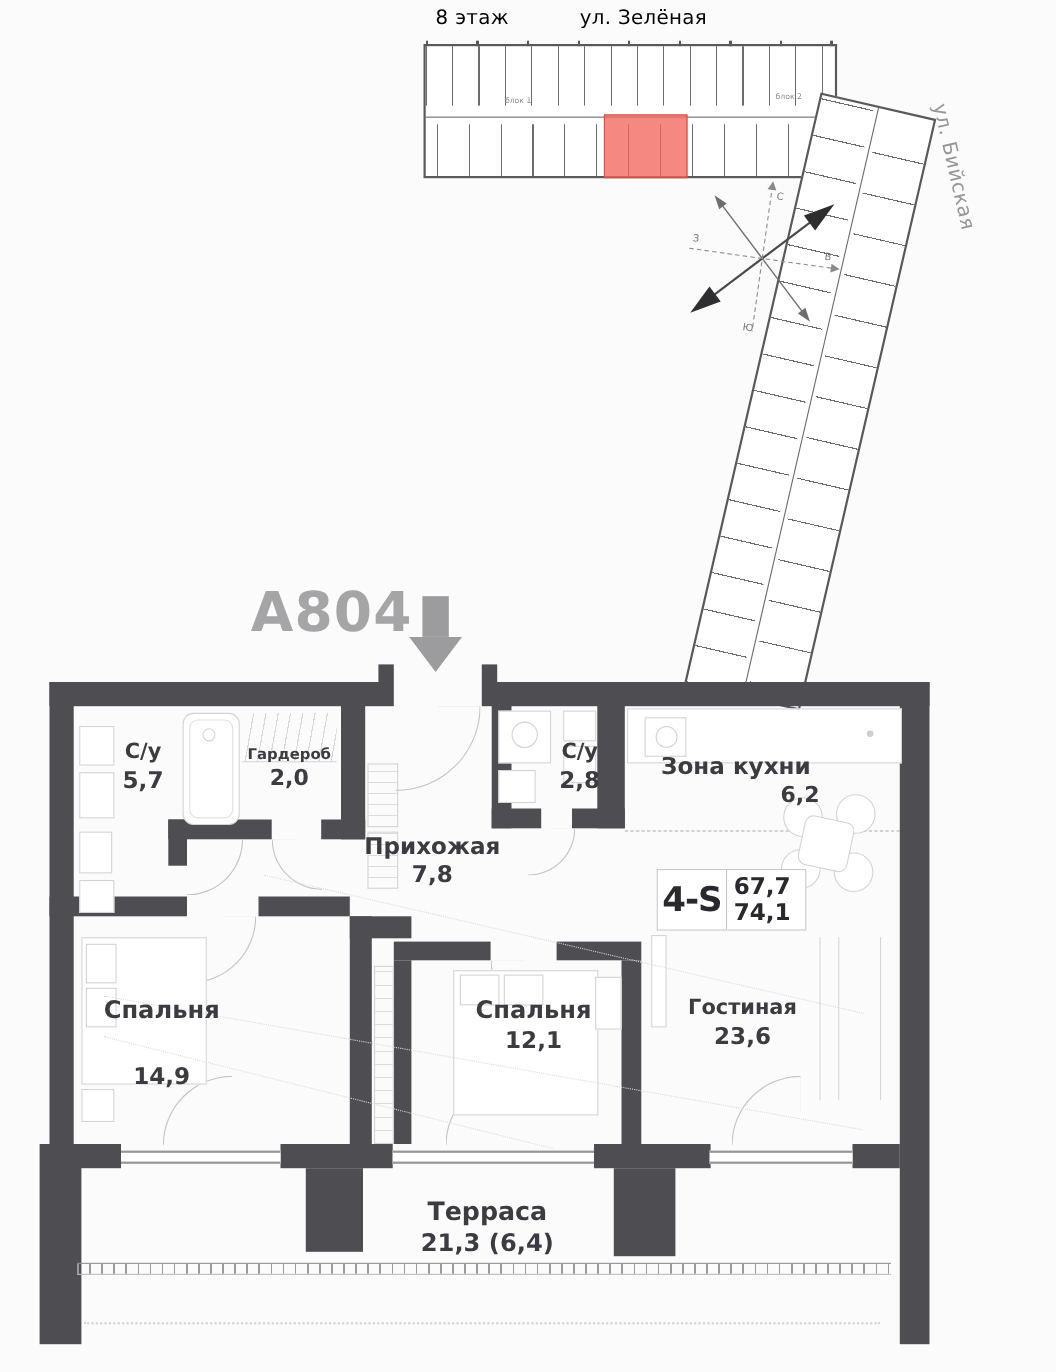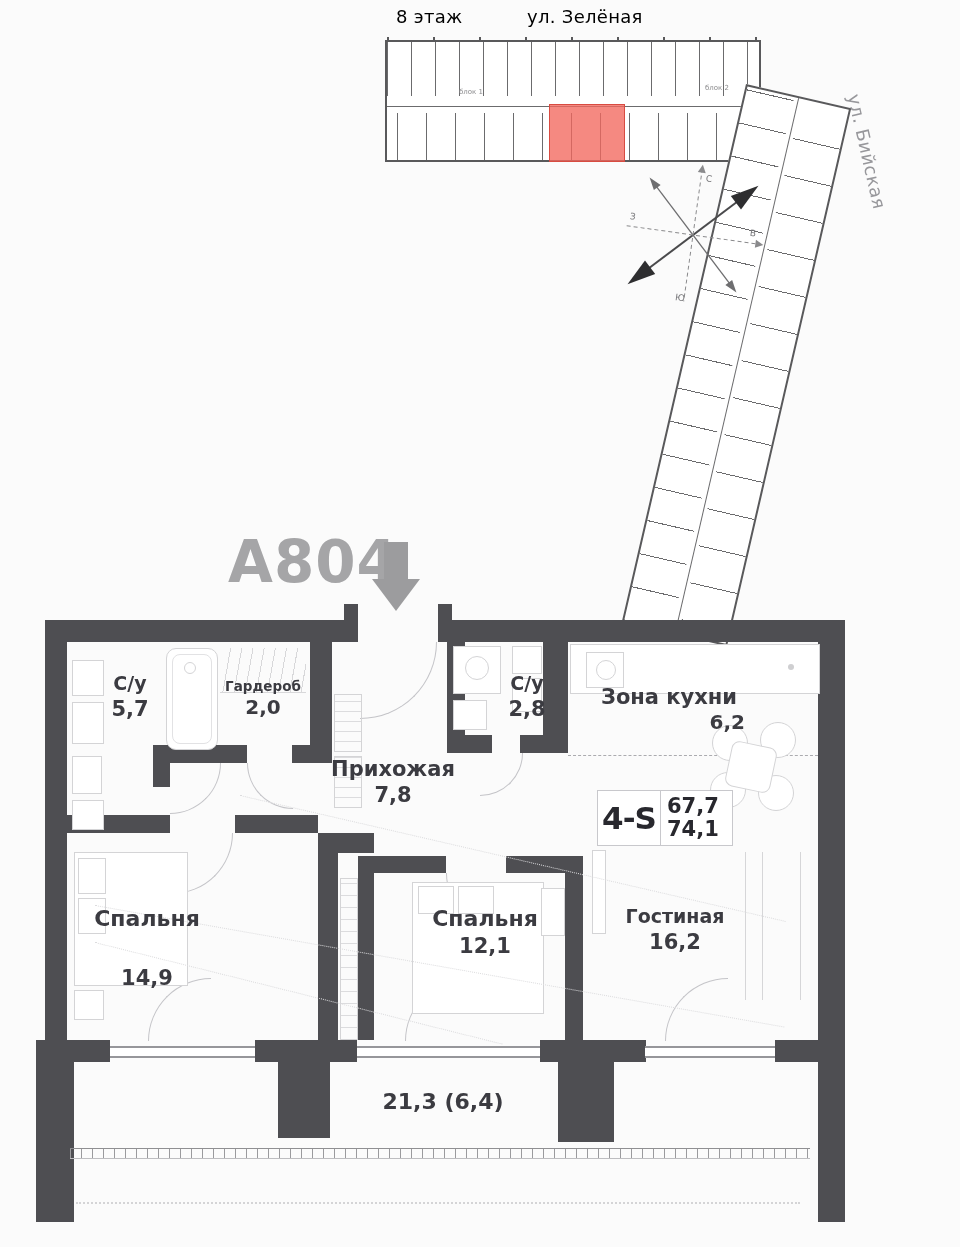--- a/index.html
+++ b/index.html
@@ -23,21 +23,21 @@
         border:2px solid #59595b;background:#fff;transform:rotate(13deg);transform-origin:top left;}
   #wing .mid{position:absolute;left:50%;top:0;width:1px;height:100%;background:#6b6b6d;}
   #wing .rungsL{position:absolute;left:0;top:0;width:46%;height:100%;
         background:repeating-linear-gradient(0deg,#6b6b6d 0 1px,transparent 1px 34px);}
   #wing .rungsR{position:absolute;right:0;top:14px;width:46%;height:95%;
         background:repeating-linear-gradient(0deg,#6b6b6d 0 1px,transparent 1px 38px);}
   #street-side{position:absolute;left:864px;top:92px;font-size:18px;color:#97979b;
         letter-spacing:.5px;transform:rotate(77deg);transform-origin:left top;white-space:nowrap;}
   #compass{position:absolute;left:618px;top:160px;width:150px;height:150px;transform:rotate(8deg);}
   
-  #unit-code{position:absolute;left:228px;top:528px;font-size:58px;font-weight:800;
+  #unit-code{position:absolute;left:228px;top:528px;font-size:50px;font-weight:800;
         color:#a5a5a7;letter-spacing:1px;text-align:center;}
   #entry-arrow{position:absolute;left:372px;top:542px;width:48px;height:70px;}
   #entry-arrow .shaft{position:absolute;left:12px;top:0;width:24px;height:37px;background:#9c9c9e;}
   #entry-arrow .head{position:absolute;left:0;top:37px;width:0;height:0;
         border-left:24px solid transparent;border-right:24px solid transparent;border-top:32px solid #9c9c9e;}
   
   .w{position:absolute;background:#4e4e52;}
   .win{position:absolute;height:8px;background:#fff;border-top:2px solid #96969a;border-bottom:2px solid #96969a;}
   .arc{position:absolute;border:1.5px solid #c4c4c8;background:transparent;}
   .f{position:absolute;border:1px solid #d4d4d6;background:#fff;}
@@ -227,23 +227,24 @@
   <div class="rlabel" style="left:77px;top:905px;width:140px;">
     <span class="rname" style="font-size:22px;">Спальня</span>
     <span class="rarea" style="font-size:21px;margin-top:32px;">14,9</span>
   </div>
   <div class="rlabel" style="left:415px;top:905px;width:140px;">
     <span class="rname" style="font-size:22px;">Спальня</span>
     <span class="rarea" style="font-size:21px;">12,1</span>
   </div>
   <div class="rlabel" style="left:605px;top:905px;width:140px;">
     <span class="rname" style="font-size:19px;">Гостиная</span>
-    <span class="rarea" style="font-size:21px;">16,2</span>
+    <span class="rarea" style="font-size:21px;">23,6</span>
   </div>
   <div class="rlabel" style="left:320px;top:1088px;width:246px;">
+    <span class="rname" style="font-size:23px;">Терраса</span>
     <span class="rarea" style="font-size:22px;">21,3 (6,4)</span>
   </div>
 
   <div id="badge">
     <div class="cellL">4-S</div>
     <div class="cellR">
       <span>67,7</span>
       <span>74,1</span>
     </div>
   </div>

